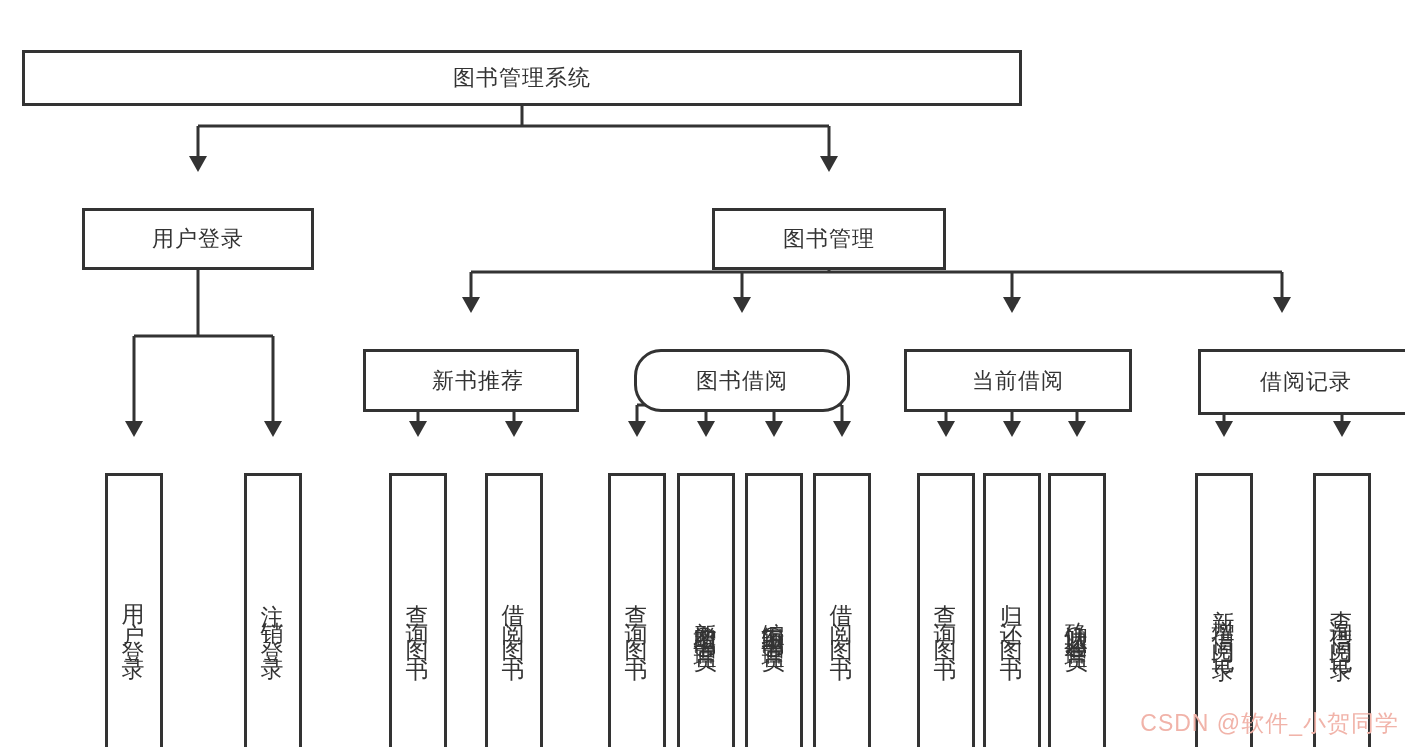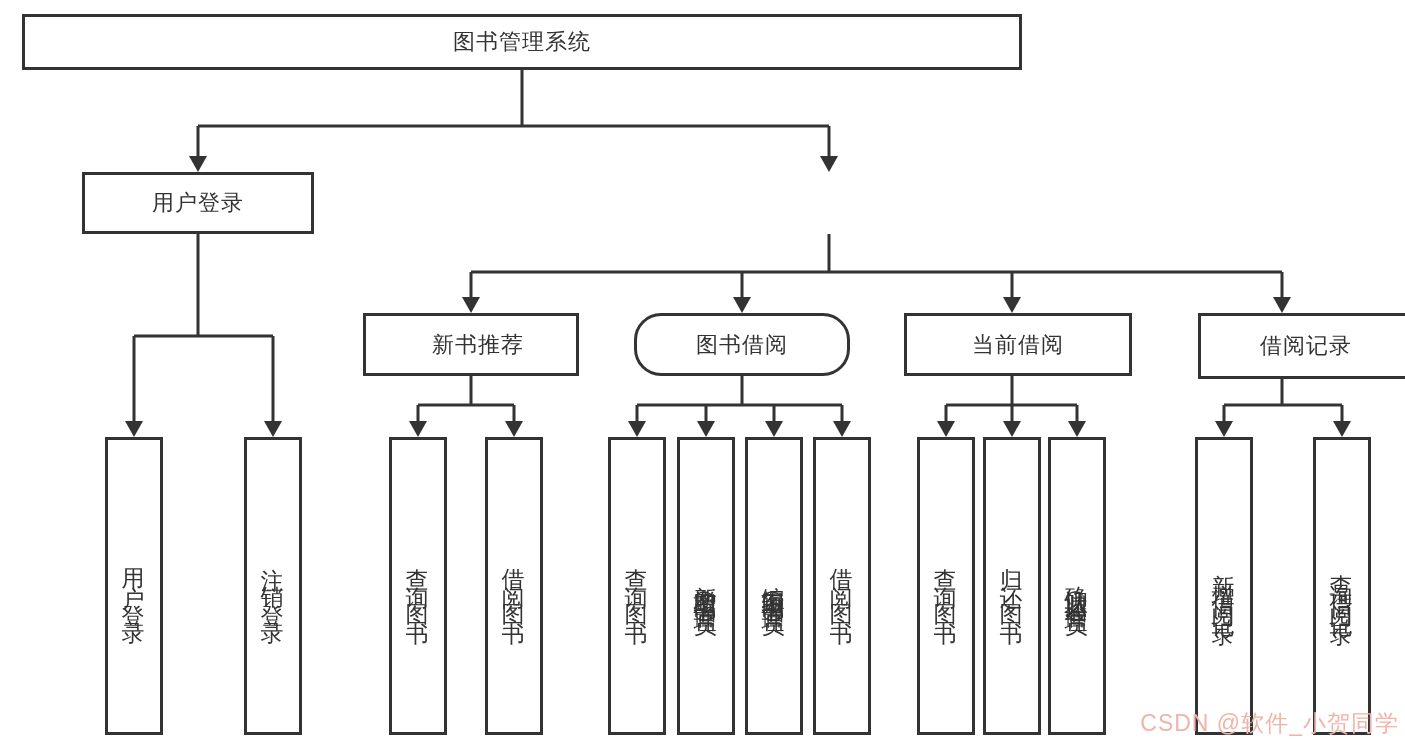--- a/index.html
+++ b/index.html
@@ -17,20 +17,21 @@
   .box{
     position:absolute;
     box-sizing:border-box;
     border:3px solid var(--line,#333);
     background:#fff;
     display:flex;align-items:center;justify-content:center;
     font-size:22px;
     color:var(--text,#333);
     text-align:center;
     letter-spacing:1px;
+    margin-top:36px;
   }
   .vbox{
     writing-mode:vertical-rl;
     text-orientation:mixed;
     font-size:23px;
   }
   .sp4{letter-spacing:18px;}
   .sp6{letter-spacing:10px;}
   .sp9{letter-spacing:4px;}
   
@@ -102,20 +103,23 @@
     <polygon class="ar" points="1333,421 1351,421 1342,437"></polygon>
   </svg>
 
   <div class="box" id="nd-root">
     <span>图书管理系统</span>
   </div>
 
   <div class="box" id="nd-user">
     <span>用户登录</span>
   </div>
+  <div class="box" id="nd-mgmt">
+    <span>图书管理</span>
+  </div>
 
   <div class="box" id="nd-rec">
     <span>新书推荐</span>
   </div>
   <div class="box" id="nd-bor">
     <span>图书借阅</span>
   </div>
   <div class="box" id="nd-cur">
     <span>当前借阅</span>
   </div>

